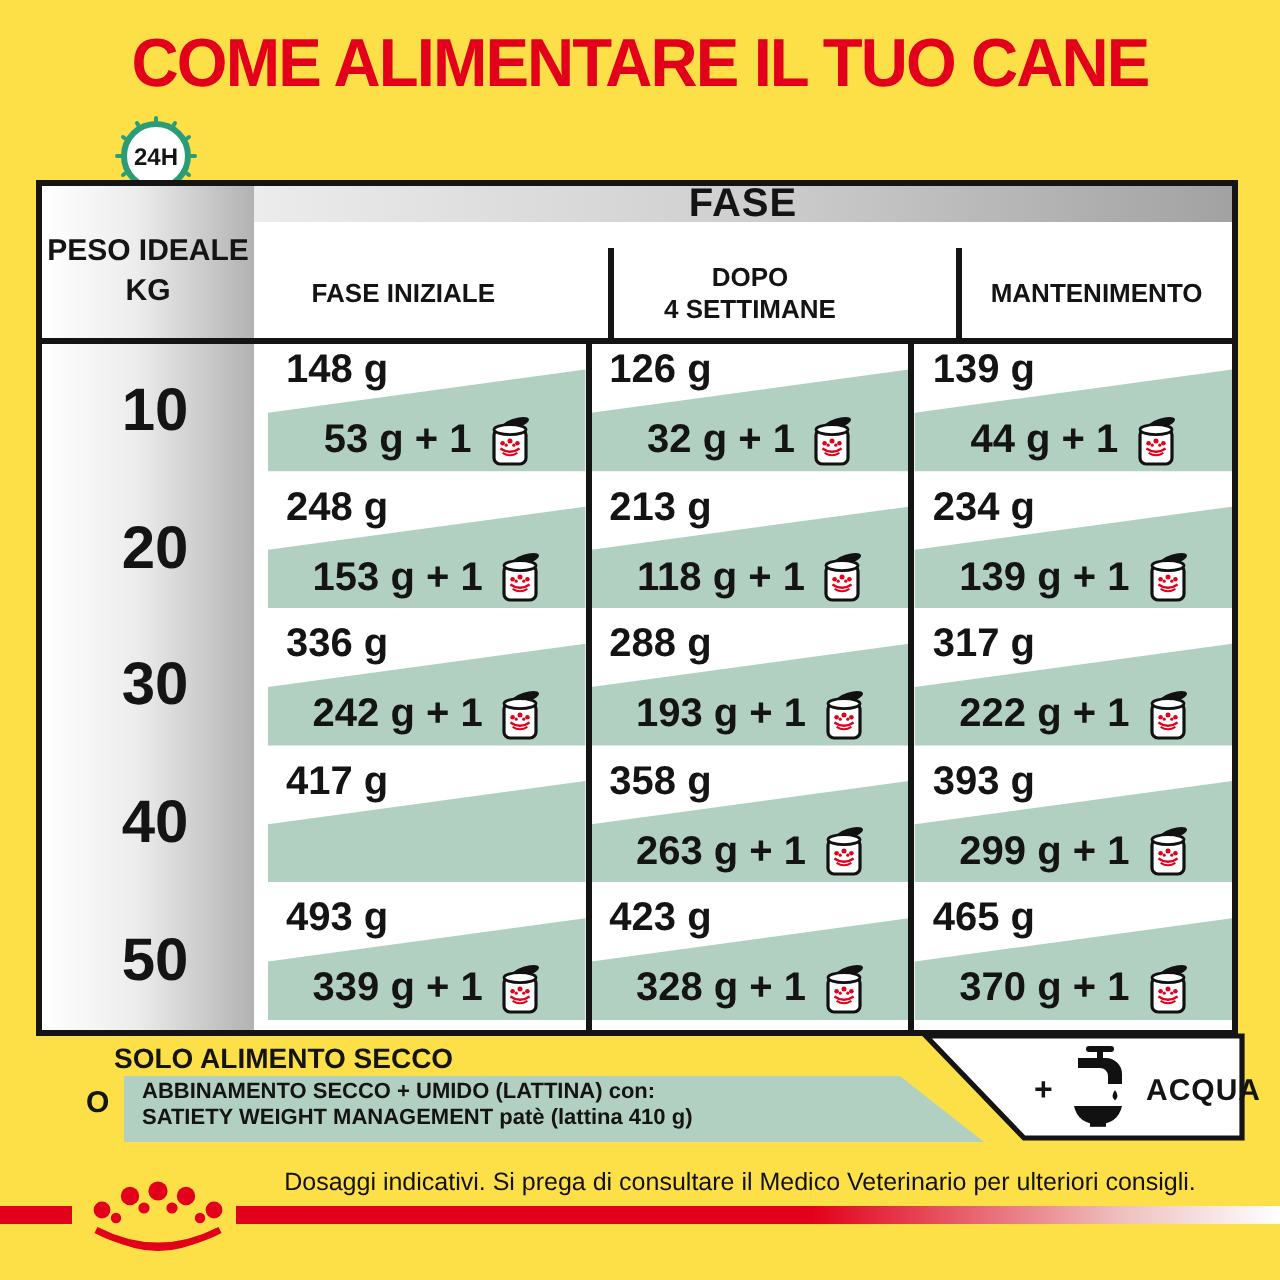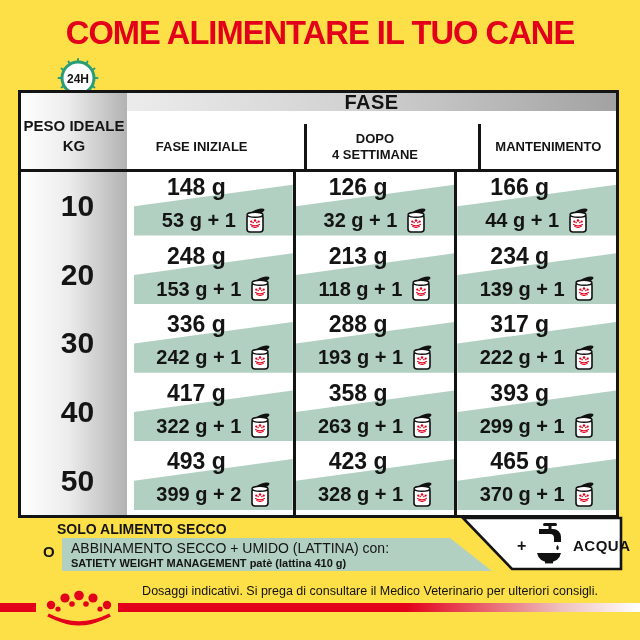--- a/index.html
+++ b/index.html
@@ -32,32 +32,32 @@
              font-size:13px; font-weight:bold; line-height:1.2; text-align:center; }
   .subcell.bl, .cell.bl { border-left:3px solid #141414; }
   .subrule { position:absolute; left:0; right:0; top:76px; height:3px; background:#141414; }
   .rows { position:absolute; left:0; right:0; top:79px; bottom:0; display:flex; flex-direction:column; }
   .row { flex:1; display:flex; }
   .wcell { width:113px; display:flex; align-items:center; justify-content:center;
            font-size:30px; font-weight:bold; }
   .cell { flex:1; position:relative; }
   .wedge { position:absolute; left:0; right:0; top:0; bottom:5px; background:#b2d0c2;
            clip-path:polygon(0 54%, 100% 20%, 100% 100%, 0 100%); }
-  .dry { position:absolute; top:2px; left:9px; font-size:23px; font-weight:bold;margin-left:24px; }
+  .dry { position:absolute; top:2px; left:9px; font-size:20px; font-weight:bold; }
   .combo { position:absolute; left:4px; right:4px; bottom:6px; display:flex; align-items:center;
            justify-content:center; gap:8px; font-size:20px; font-weight:bold; }
   .can { flex:0 0 auto; }
 
   
   .solo { position:absolute; left:57px; top:521px; font-size:14px; font-weight:bold; }
   .or { position:absolute; left:43px; top:543px; font-size:15px; font-weight:bold; }
   .greenbar { position:absolute; left:62px; top:538px; width:430px; height:33px;
               background:#b2d0c2; padding:2px 0 0 9px;
               clip-path:polygon(0 0, calc(100% - 42px) 0, 100% 100%, 0 100%); }
-  .greenbar .l1 { font-size:14px; font-weight:normal; line-height:1.2; }
+  .greenbar .l1 { font-size:11px; font-weight:bold; line-height:1.2; }
   .greenbar .l2 { font-size:11px; font-weight:bold; line-height:1.2; }
   .acqua-box { position:absolute; left:455px; top:514px; }
   .acqua-plus { position:absolute; left:517px; top:537px; font-size:16px; font-weight:bold; }
   .faucet { position:absolute; left:531px; top:521px; }
   .acqua-label { position:absolute; left:573px; top:537px; font-size:15px; font-weight:bold; letter-spacing:0.5px; }
 
   
   .note { position:absolute; left:105px; top:584px; width:530px; text-align:center;
           font-size:12.5px; color:#111; }
   .bar-left { position:absolute; left:0; top:603px; width:36px; height:9px; background:#e2001a; }
@@ -149,21 +149,21 @@
                   <circle cx="9.1" cy="15.6" r="0.8"></circle>
                   <circle cx="12.9" cy="15.6" r="0.8"></circle>
                 </g>
                 <path d="M6.2 17.2 Q11 20.6 15.8 17.2" fill="none" stroke="#e2001a" stroke-width="1.2"></path>
                 <path d="M7.3 19.4 Q11 21.8 14.7 19.4" fill="none" stroke="#e2001a" stroke-width="1"></path>
               </svg>
           </div>
         </div>
         <div class="cell bl">
           <div class="wedge"></div>
-          <div class="dry">166 g</div>
+          <div class="dry">139 g</div>
           <div class="combo">
             <span>44 g + 1</span>
             <svg class="can" width="21" height="28" viewBox="0 0 21 28">
                 <ellipse cx="13.5" cy="4.8" rx="7.3" ry="2.5" transform="rotate(-18 13.5 4.8)" fill="#111"></ellipse>
                 <rect x="3" y="7.5" width="16" height="17.5" rx="3" fill="#fff" stroke="#111" stroke-width="1.6"></rect>
                 <ellipse cx="11" cy="7.8" rx="8" ry="2.5" fill="#fff" stroke="#111" stroke-width="1.4"></ellipse>
                 <g fill="#e2001a">
                   <circle cx="7.3" cy="14.6" r="1.15"></circle>
                   <circle cx="11" cy="13.5" r="1.25"></circle>
                   <circle cx="14.7" cy="14.6" r="1.15"></circle>
@@ -309,37 +309,20 @@
               </svg>
           </div>
         </div>
       </div>
 
       <div class="row">
         <div class="wcell">40</div>
         <div class="cell">
           <div class="wedge"></div>
           <div class="dry">417 g</div>
-          <div class="combo">
-            <span>322 g + 1</span>
-            <svg class="can" width="21" height="28" viewBox="0 0 21 28">
-                <ellipse cx="13.5" cy="4.8" rx="7.3" ry="2.5" transform="rotate(-18 13.5 4.8)" fill="#111"></ellipse>
-                <rect x="3" y="7.5" width="16" height="17.5" rx="3" fill="#fff" stroke="#111" stroke-width="1.6"></rect>
-                <ellipse cx="11" cy="7.8" rx="8" ry="2.5" fill="#fff" stroke="#111" stroke-width="1.4"></ellipse>
-                <g fill="#e2001a">
-                  <circle cx="7.3" cy="14.6" r="1.15"></circle>
-                  <circle cx="11" cy="13.5" r="1.25"></circle>
-                  <circle cx="14.7" cy="14.6" r="1.15"></circle>
-                  <circle cx="9.1" cy="15.6" r="0.8"></circle>
-                  <circle cx="12.9" cy="15.6" r="0.8"></circle>
-                </g>
-                <path d="M6.2 17.2 Q11 20.6 15.8 17.2" fill="none" stroke="#e2001a" stroke-width="1.2"></path>
-                <path d="M7.3 19.4 Q11 21.8 14.7 19.4" fill="none" stroke="#e2001a" stroke-width="1"></path>
-              </svg>
-          </div>
         </div>
         <div class="cell bl">
           <div class="wedge"></div>
           <div class="dry">358 g</div>
           <div class="combo">
             <span>263 g + 1</span>
             <svg class="can" width="21" height="28" viewBox="0 0 21 28">
                 <ellipse cx="13.5" cy="4.8" rx="7.3" ry="2.5" transform="rotate(-18 13.5 4.8)" fill="#111"></ellipse>
                 <rect x="3" y="7.5" width="16" height="17.5" rx="3" fill="#fff" stroke="#111" stroke-width="1.6"></rect>
                 <ellipse cx="11" cy="7.8" rx="8" ry="2.5" fill="#fff" stroke="#111" stroke-width="1.4"></ellipse>
@@ -377,21 +360,21 @@
           </div>
         </div>
       </div>
 
       <div class="row">
         <div class="wcell">50</div>
         <div class="cell">
           <div class="wedge"></div>
           <div class="dry">493 g</div>
           <div class="combo">
-            <span>399 g + 2</span>
+            <span>339 g + 1</span>
             <svg class="can" width="21" height="28" viewBox="0 0 21 28">
                 <ellipse cx="13.5" cy="4.8" rx="7.3" ry="2.5" transform="rotate(-18 13.5 4.8)" fill="#111"></ellipse>
                 <rect x="3" y="7.5" width="16" height="17.5" rx="3" fill="#fff" stroke="#111" stroke-width="1.6"></rect>
                 <ellipse cx="11" cy="7.8" rx="8" ry="2.5" fill="#fff" stroke="#111" stroke-width="1.4"></ellipse>
                 <g fill="#e2001a">
                   <circle cx="7.3" cy="14.6" r="1.15"></circle>
                   <circle cx="11" cy="13.5" r="1.25"></circle>
                   <circle cx="14.7" cy="14.6" r="1.15"></circle>
                   <circle cx="9.1" cy="15.6" r="0.8"></circle>
                   <circle cx="12.9" cy="15.6" r="0.8"></circle>

